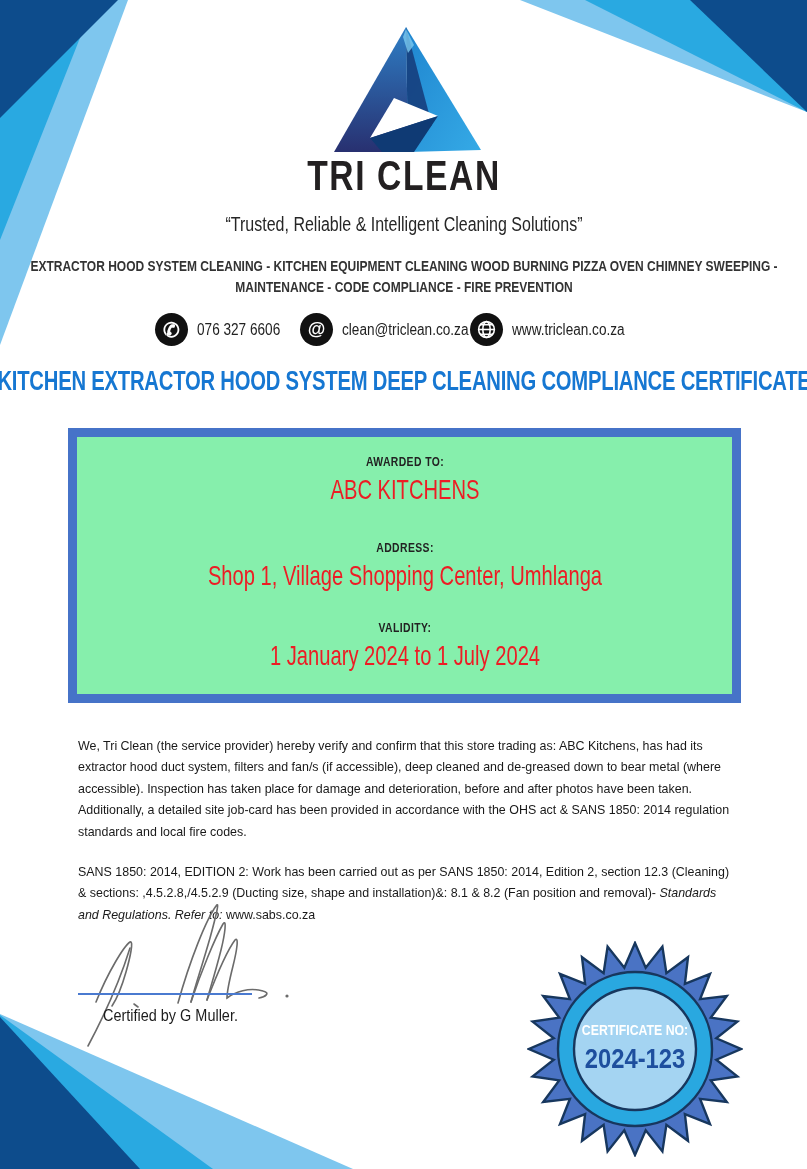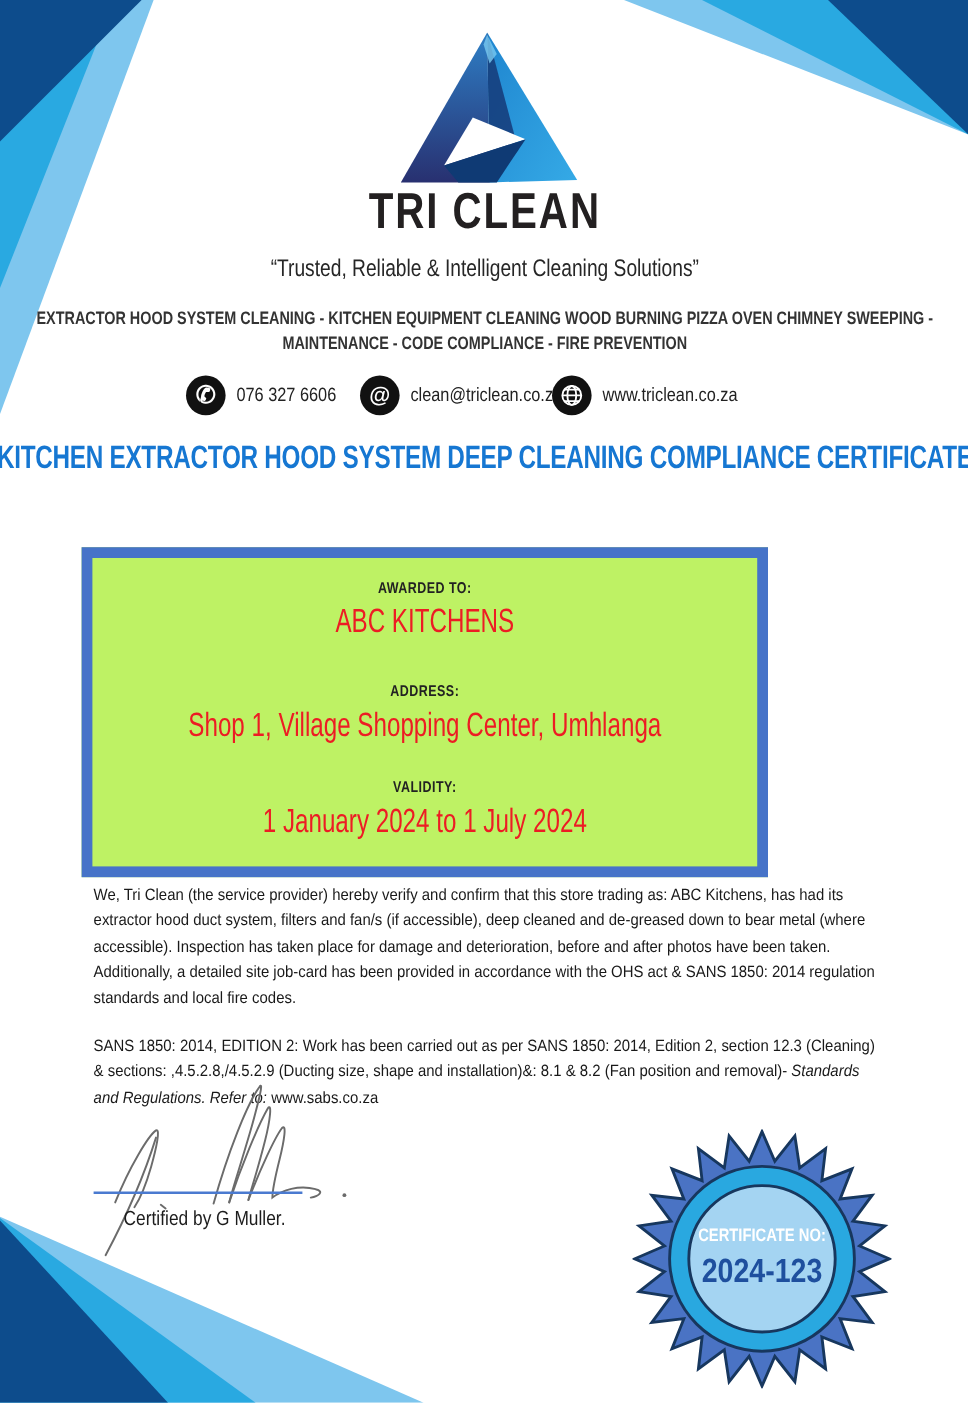--- a/index.html
+++ b/index.html
@@ -20,22 +20,22 @@
   .svc1{top:257px;}
   .svc2{top:278px;}
 
   .contact-item{position:absolute;top:313px;display:flex;align-items:center;gap:9px;}
   .contact-icon{width:33px;height:33px;border-radius:50%;background:#111111;color:#ffffff;
     display:flex;align-items:center;justify-content:center;font-size:20px;font-weight:700;flex:0 0 auto;}
   .contact-label{font-size:16px;color:#222222;transform:scaleX(.85);transform-origin:left center;white-space:nowrap;}
 
   .doc-title{top:366px;font-size:27px;font-weight:700;letter-spacing:-.3px;color:var(--accent-blue);}
 
-  .cert-box{position:absolute;left:68px;top:456px;width:572px;height:275px;box-sizing:border-box;
-    border:9px solid var(--border-blue);background:#bef264;}
+  .cert-box{position:absolute;left:68px;top:428px;width:673px;height:275px;box-sizing:border-box;
+    border:9px solid var(--border-blue);background:#86efac;}
   .cert-box .cline{white-space:nowrap;}
   .box-label{font-size:13px;font-weight:700;color:#222222;letter-spacing:.5px;}
   .box-value{color:var(--red);font-size:28px;font-weight:400;letter-spacing:0;}
   .lbl1{top:17px;} .val1{top:37px;}
   .lbl2{top:103px;} .val2{top:123px;}
   .lbl3{top:183px;} .val3{top:203px;}
 
   .para{position:absolute;left:78px;width:722px;transform:scaleX(.915);transform-origin:top left;
     font-size:13.6px;line-height:21.4px;letter-spacing:0;color:#191919;}
   .p1{top:735px;}
@@ -96,21 +96,21 @@
 <div class="cline services svc2 sx80">MAINTENANCE - CODE COMPLIANCE - FIRE PREVENTION</div>
 
 <div class="contact-item" style="left:155px;">
   <span class="contact-icon">✆</span>
   <span class="contact-label">076 327 6606</span>
 </div>
 <div class="contact-item" style="left:300px;">
   <span class="contact-icon" style="font-size:18px;">@</span>
   <span class="contact-label">clean@triclean.co.za</span>
 </div>
-<div class="contact-item" style="left:460px;">
+<div class="contact-item" style="left:470px;">
   <span class="contact-icon">
     <svg width="21" height="21" viewBox="0 0 24 24" fill="none" stroke="#ffffff" stroke-width="1.8">
       <circle cx="12" cy="12" r="9"></circle>
       <ellipse cx="12" cy="12" rx="4.2" ry="9"></ellipse>
       <line x1="3" y1="12" x2="21" y2="12"></line>
       <line x1="4.4" y1="6.5" x2="19.6" y2="6.5"></line>
       <line x1="4.4" y1="17.5" x2="19.6" y2="17.5"></line>
     </svg>
   </span>
   <span class="contact-label">www.triclean.co.za</span>

